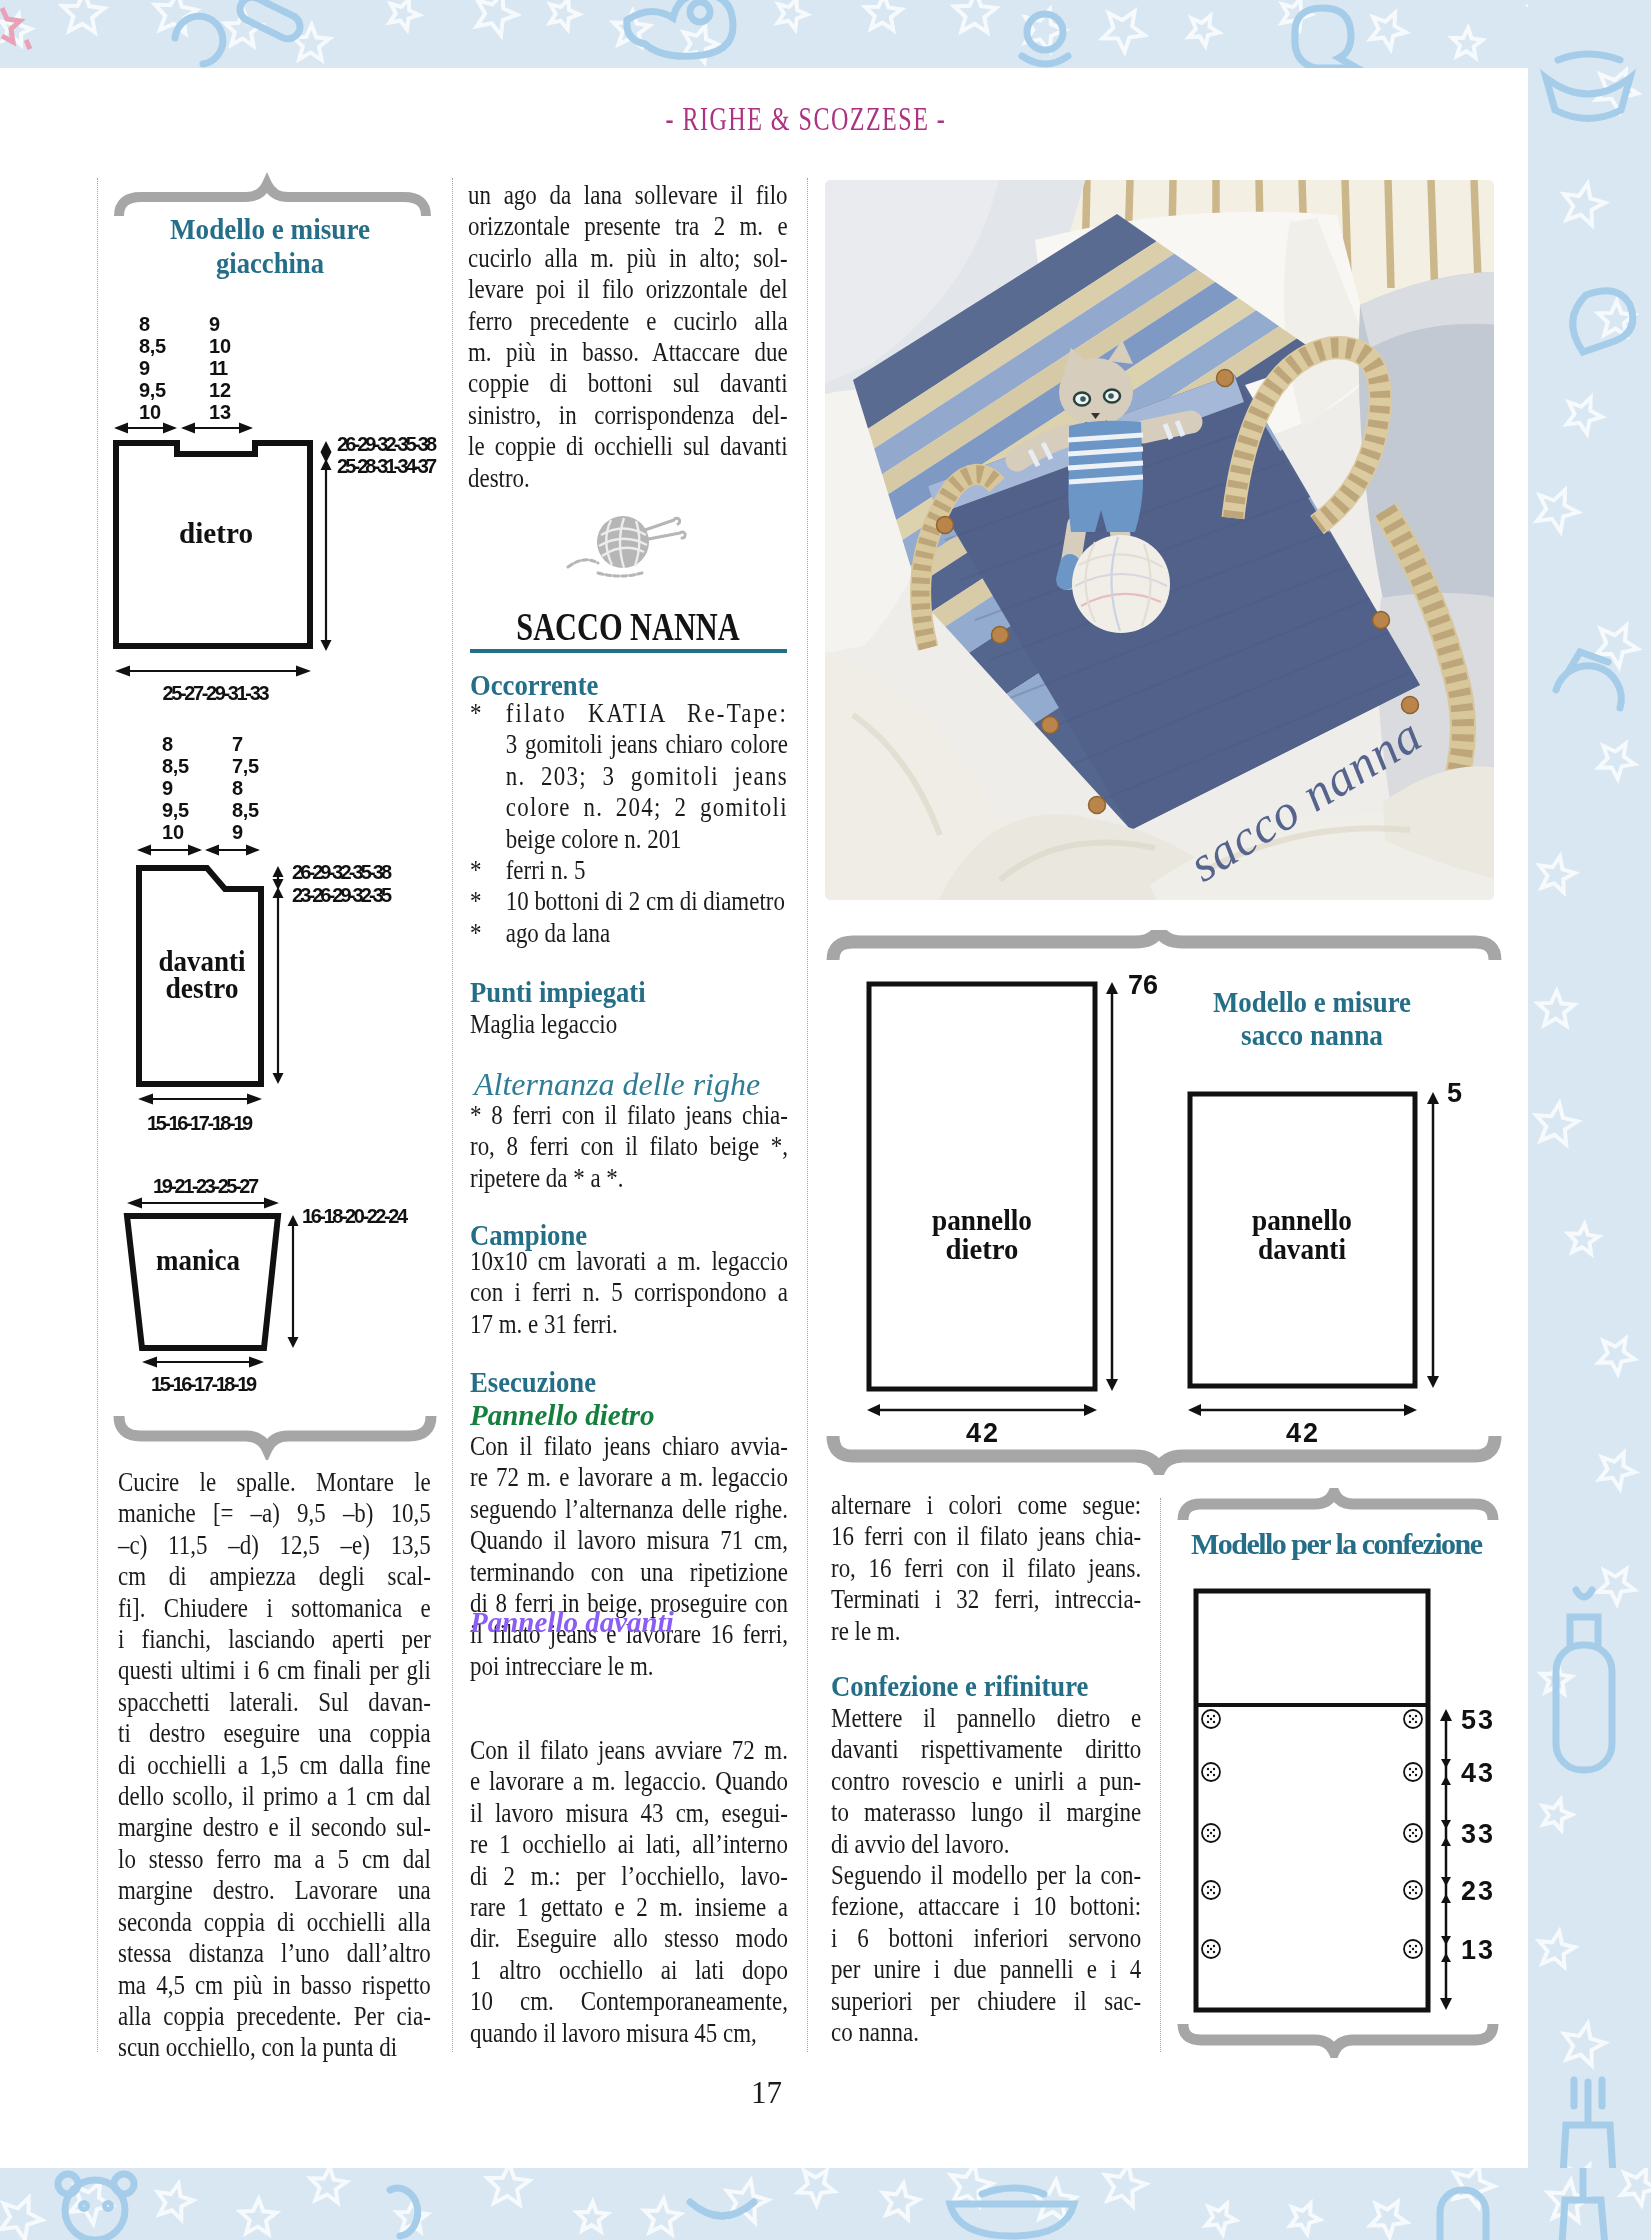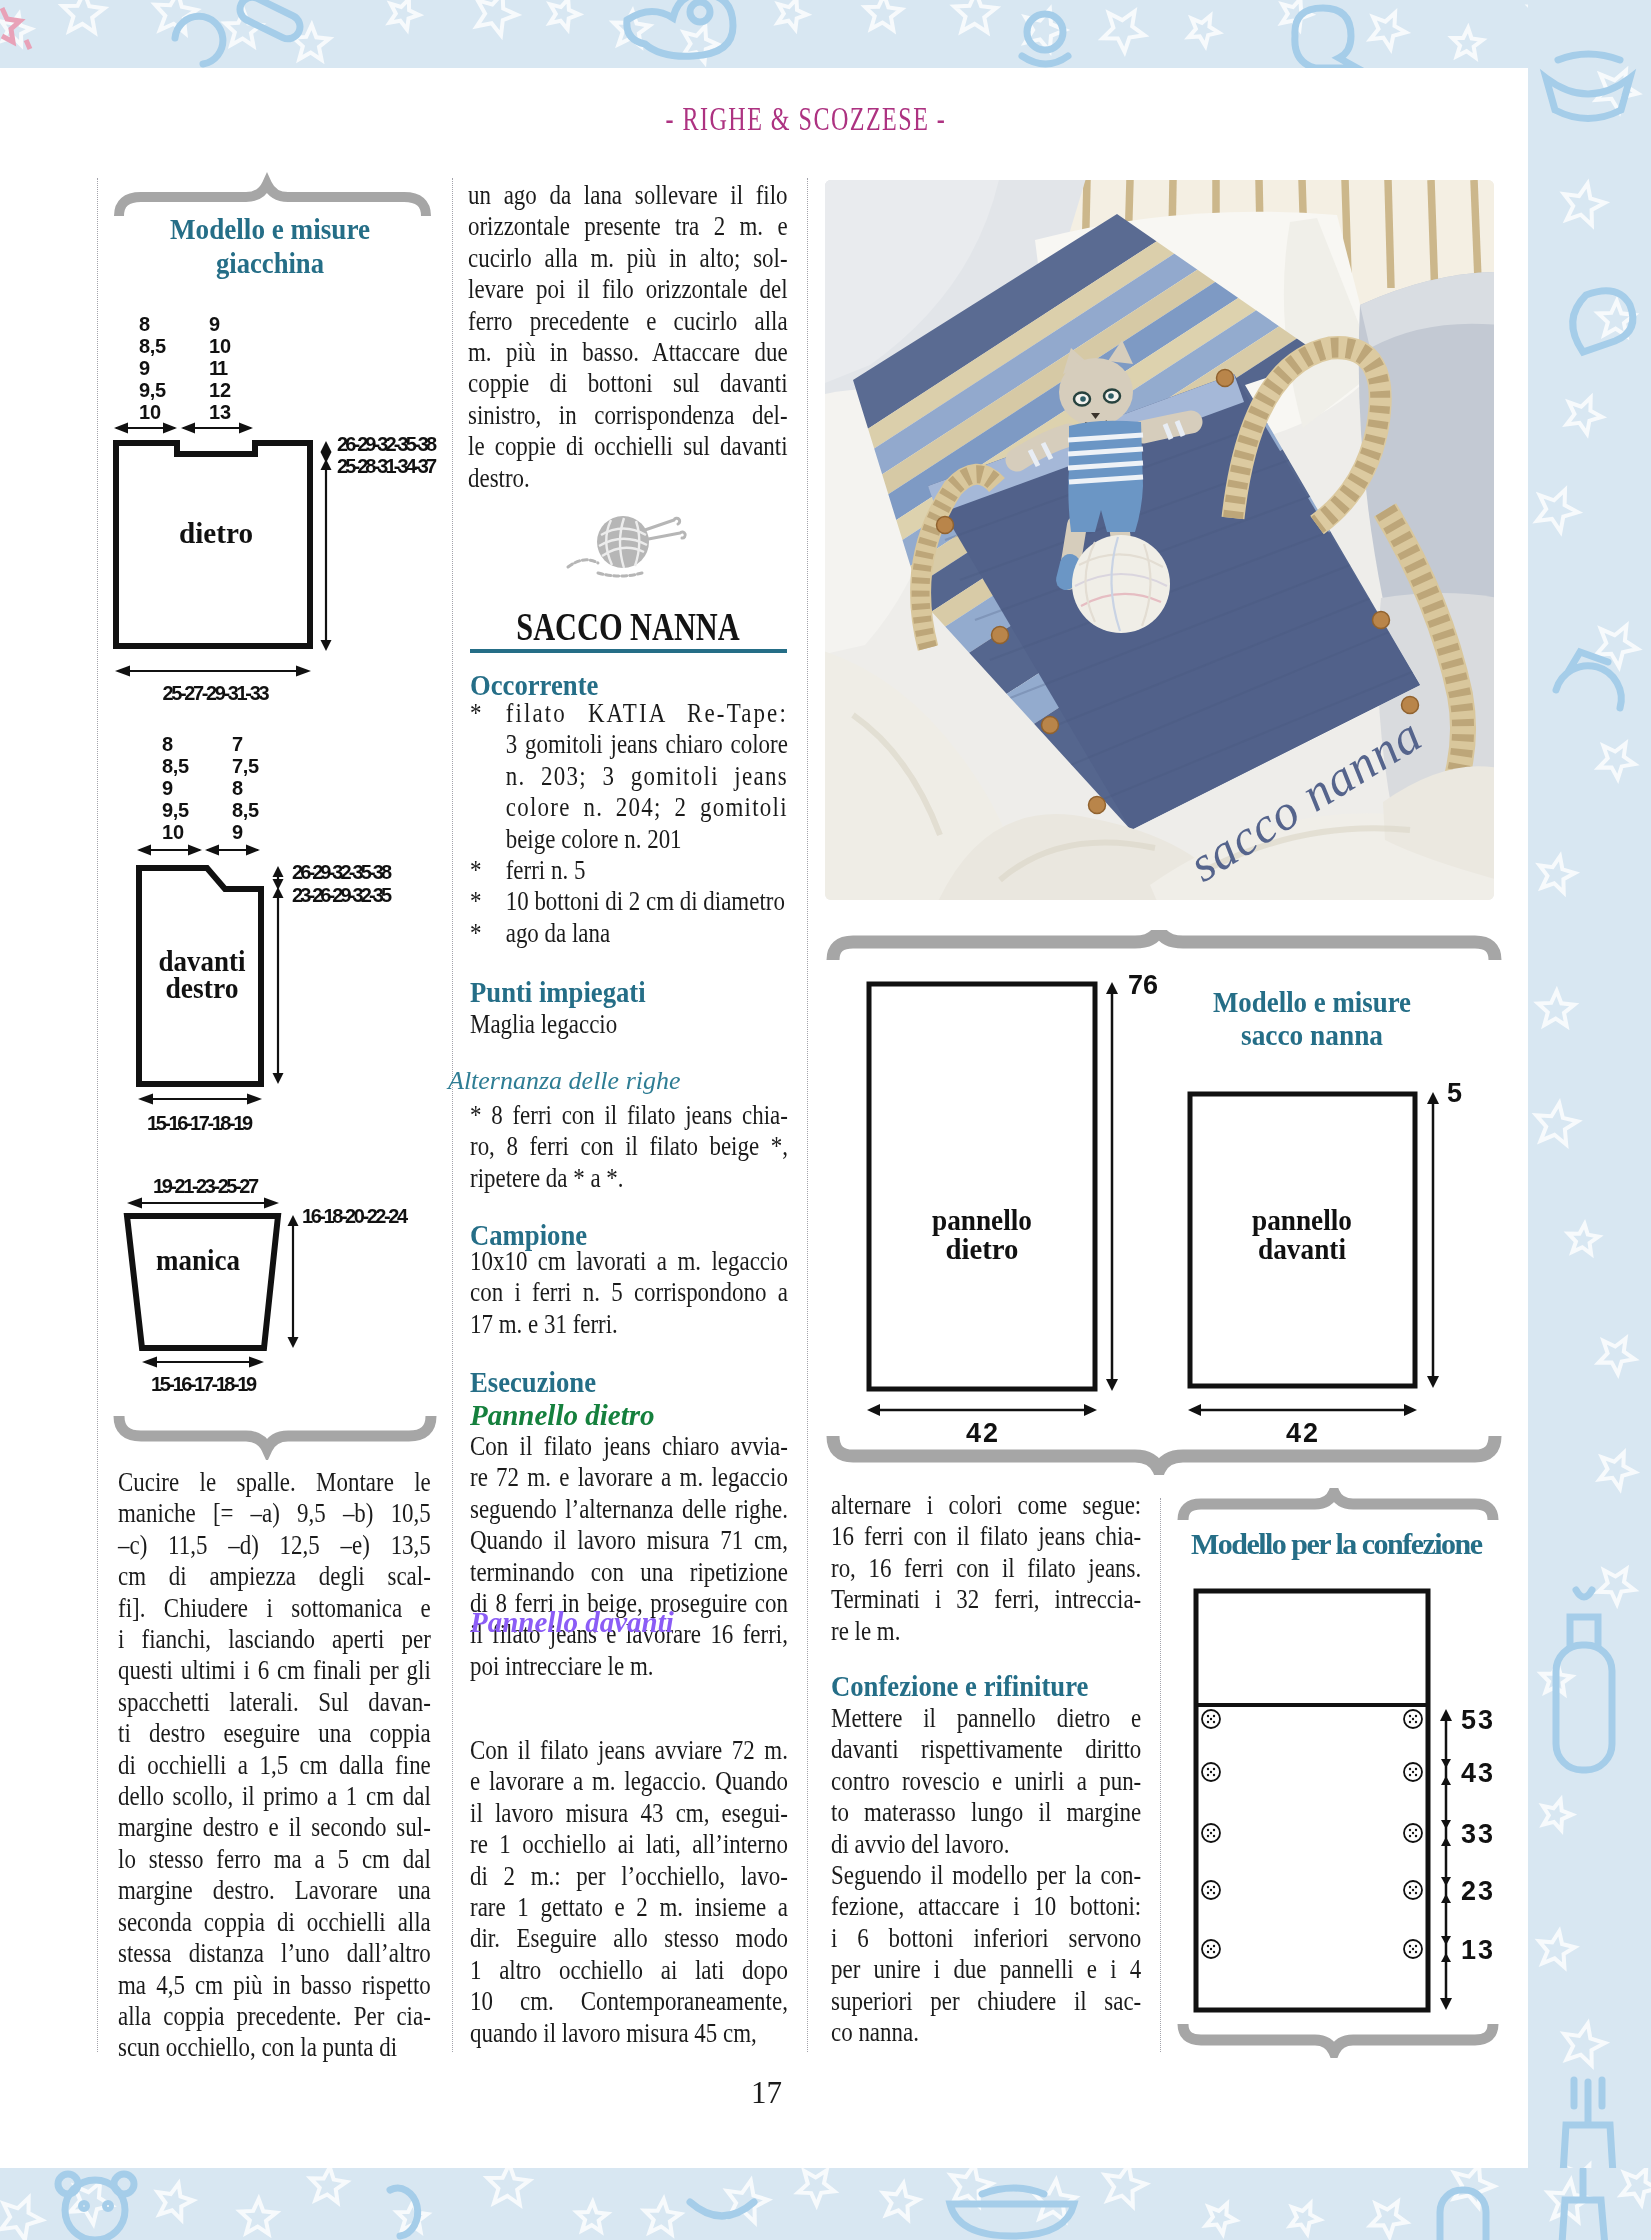--- a/index.html
+++ b/index.html
@@ -351,21 +351,21 @@
 <div class="last"><span style="display:inline-block;width:42px;">*</span>ferri n. 5</div>
 <div class="last"><span style="display:inline-block;width:42px;">*</span>10 bottoni di 2 cm di diametro</div>
 <div class="last"><span style="display:inline-block;width:42px;">*</span>ago da lana</div>
 </div>
 
 <div class="abs tealh" style="left:470px;top:976px;">Punti impiegati</div>
 <div class="abs bt" style="left:470px;top:1009px;">
     <div class="last">Maglia legaccio</div>
   </div>
 
-<div class="abs" style="left:448px;top:1066px;font-size:26px;font-style:italic;color:#2e7d94;">Alternanza delle righe</div>
+<div class="abs" style="left:474px;top:1066px;font-size:32px;font-style:italic;color:#2e7d94;">Alternanza delle righe</div>
 <div class="abs bt" style="left:470px;top:1100px;width:374px;">
 <div>* 8 ferri con il filato jeans chia-</div>
 <div>ro, 8 ferri con il filato beige *,</div>
 <div class="last">ripetere da * a *.</div>
 </div>
 
 <div class="abs tealh" style="left:470px;top:1219px;">Campione</div>
 <div class="abs bt" style="left:470px;top:1246px;width:374px;">
 <div>10x10 cm lavorati a m. legaccio</div>
 <div>con i ferri n. 5 corrispondono a</div>

